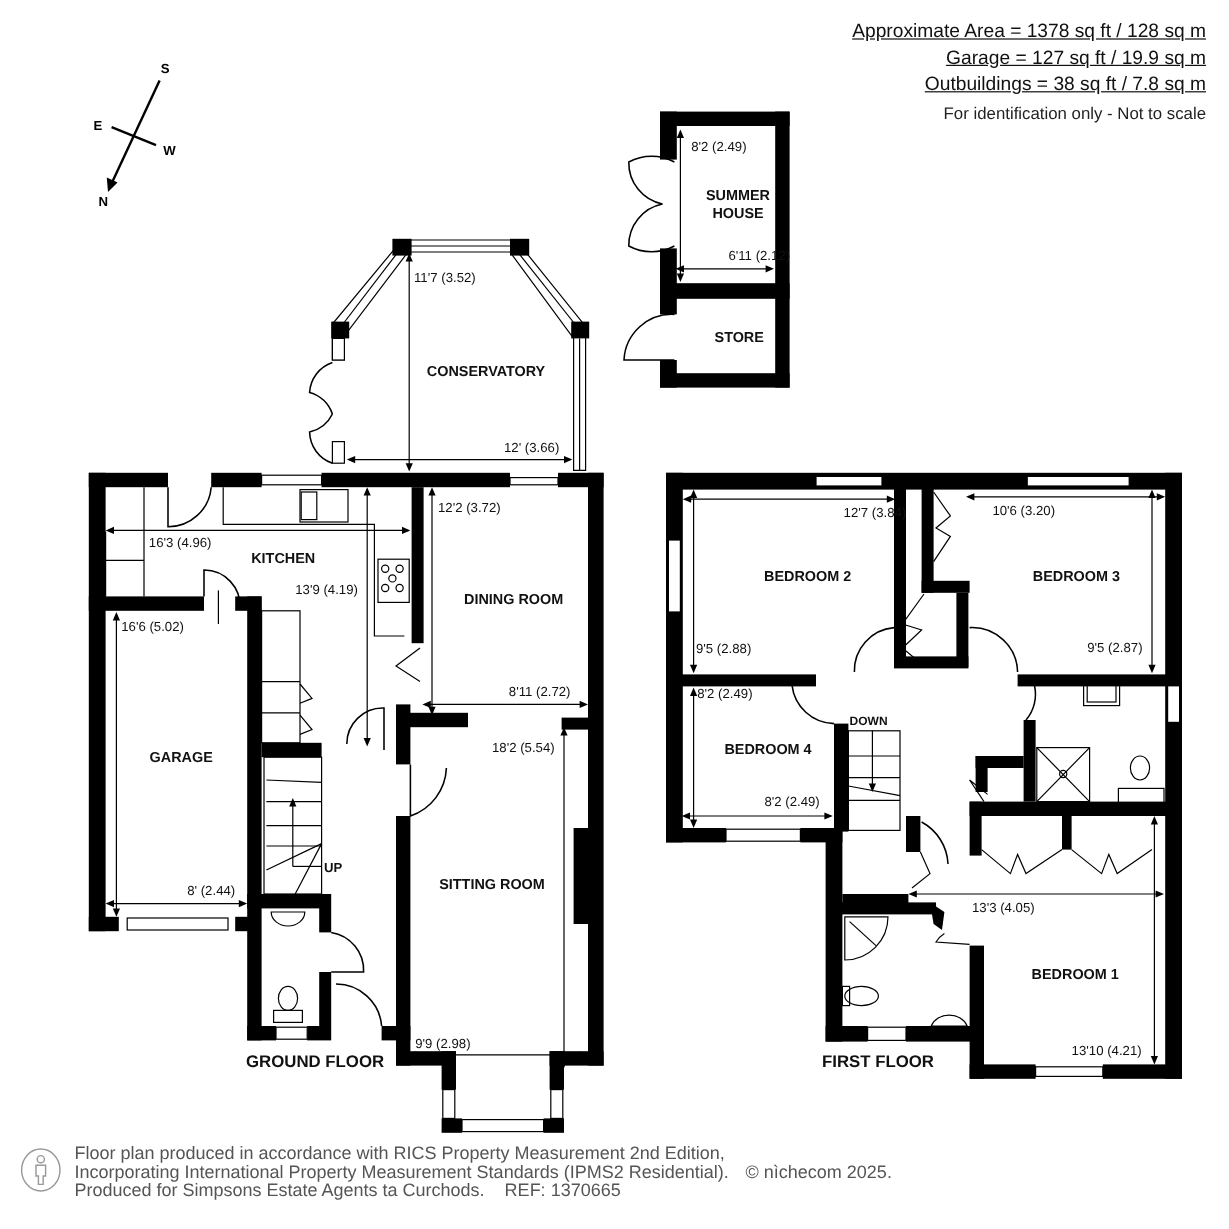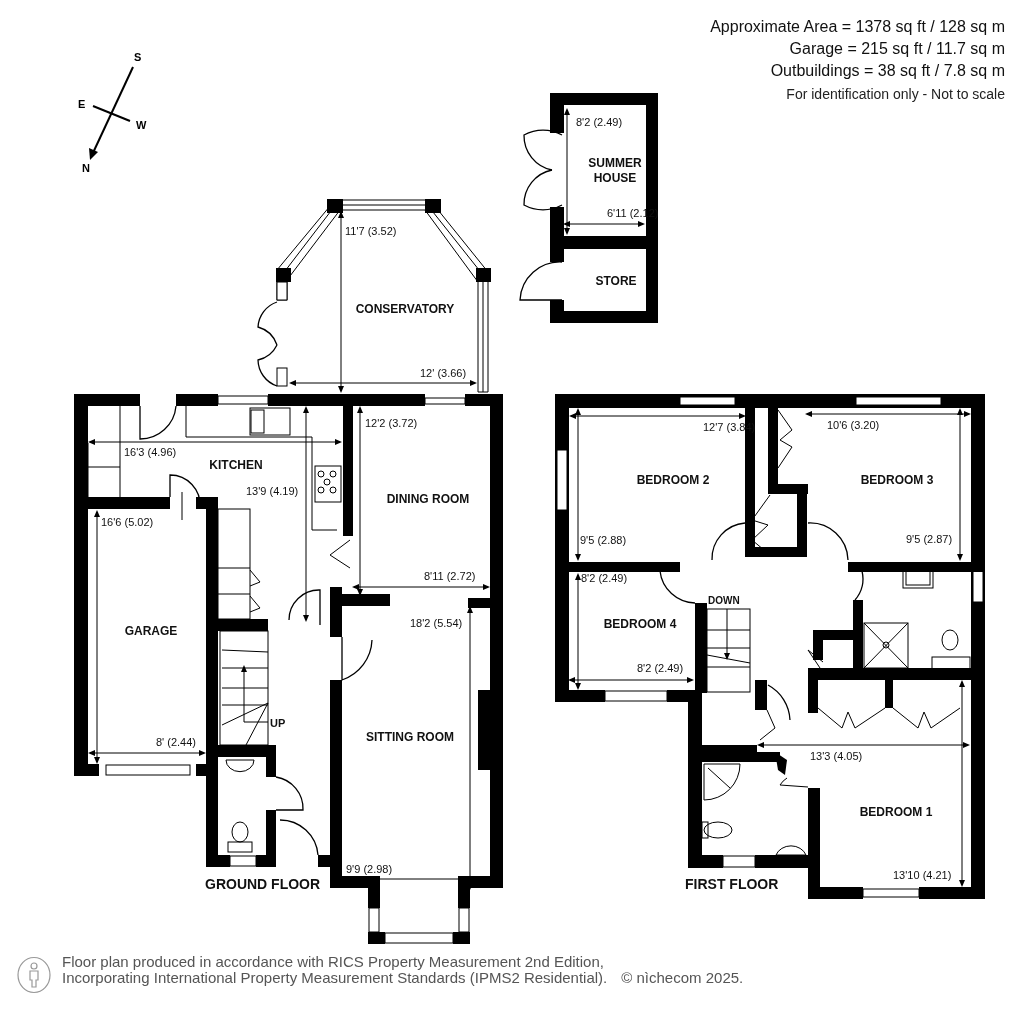--- a/index.html
+++ b/index.html
@@ -7,21 +7,21 @@
   #plan { position: absolute; left: 0; top: 0; width: 1024px; height: 1024px; }
   .wall { fill: #000; }
   .line { stroke: #000; stroke-width: 1.3; fill: none; }
   .thin { stroke: #000; stroke-width: 1; fill: none; }
   .win { fill: #fff; stroke: #000; stroke-width: 1; }
   .room { font-family: "Liberation Sans", sans-serif; font-weight: bold; font-size: 12px; fill: #111; }
   .dim { font-family: "Liberation Sans", sans-serif; font-size: 11px; fill: #111; }
   .floor-label { font-family: "Liberation Sans", sans-serif; font-weight: bold; font-size: 14px; fill: #111; }
   .compass-letter { font-family: "Liberation Sans", sans-serif; font-weight: bold; font-size: 11px; fill: #000; }
   .areas { position: absolute; right: 19px; top: 16px; text-align: right; }
-  .areas .row { font-size: 16px; line-height: 22px; color: #111; }
+  .areas .row { font-size: 16px; line-height: 22px; color: #111; text-decoration: underline; }
   .areas .note { font-size: 14px; color: #222; margin-top: 4px; }
   .footer { position: absolute; left: 16px; top: 954px; display: flex; align-items: flex-start; }
   .footer .person { width: 36px; height: 38px; margin-right: 10px; margin-top: 2px; }
   .footer .text { font-size: 15px; line-height: 15.5px; color: #555; }
   .footer .copy { margin-left: 14px; }
 </style>
 </head>
 <body>
 
 <svg id="plan" viewBox="0 0 1024 1024" xmlns="http://www.w3.org/2000/svg">
@@ -350,28 +350,29 @@
     <text class="dim" x="810" y="760">13'3 (4.05)</text>
     <text class="dim" x="893" y="879">13'10 (4.21)</text>
     <text class="room" x="896" y="816" text-anchor="middle">BEDROOM 1</text>
 
     <text class="floor-label" x="685" y="889">FIRST FLOOR</text>
   </g>
 </svg>
 
 <div class="areas">
   <div class="row">Approximate Area = 1378 sq ft / 128 sq m</div>
-  <div class="row">Garage = 215 sq ft / 11.7 sq m</div>
+  <div class="row">Garage = 127 sq ft / 19.9 sq m</div>
   <div class="row">Outbuildings = 38 sq ft / 7.8 sq m</div>
   <div class="note">For identification only - Not to scale</div>
 </div>
 
 <div class="footer">
   <svg class="person" viewBox="0 0 36 38">
     <ellipse cx="18" cy="19" rx="16" ry="17.5" fill="none" stroke="#999" stroke-width="1.2"></ellipse>
     <circle cx="18" cy="10" r="3" fill="none" stroke="#999" stroke-width="1.2"></circle>
     <path d="M14,15 L22,15 L22,24 L20,24 L20,31 L16,31 L16,24 L14,24 Z" fill="none" stroke="#999" stroke-width="1.2"></path>
   </svg>
   <div class="text">
     <div>Floor plan produced in accordance with RICS Property Measurement 2nd Edition,</div>
     <div><span>Incorporating International Property Measurement Standards (IPMS2 Residential).</span><span class="copy">© nìchecom 2025.</span></div>
+    <div style="white-space:pre">Produced for Simpsons Estate Agents ta Curchods.    REF: 1370665</div>
   </div>
 </div>
 
 </body></html>

